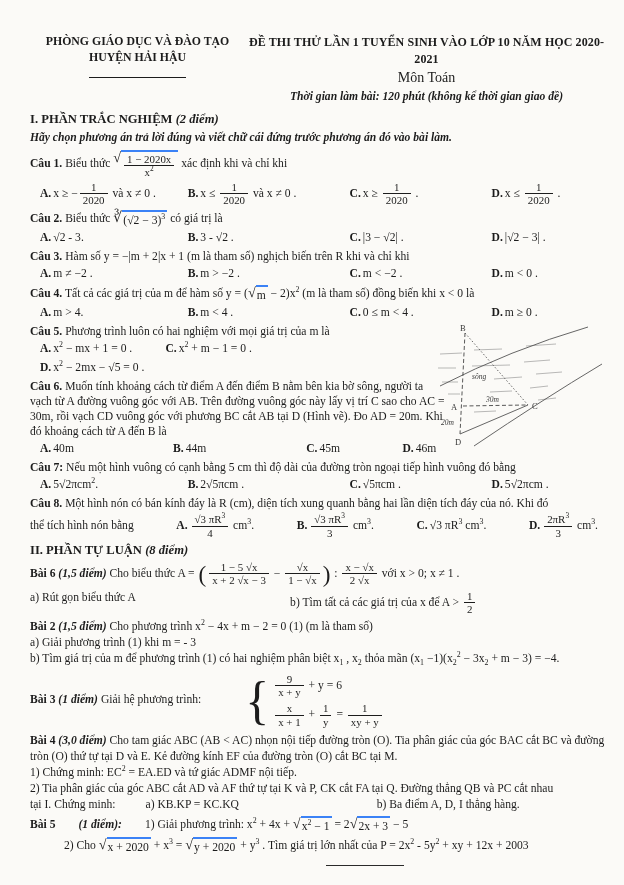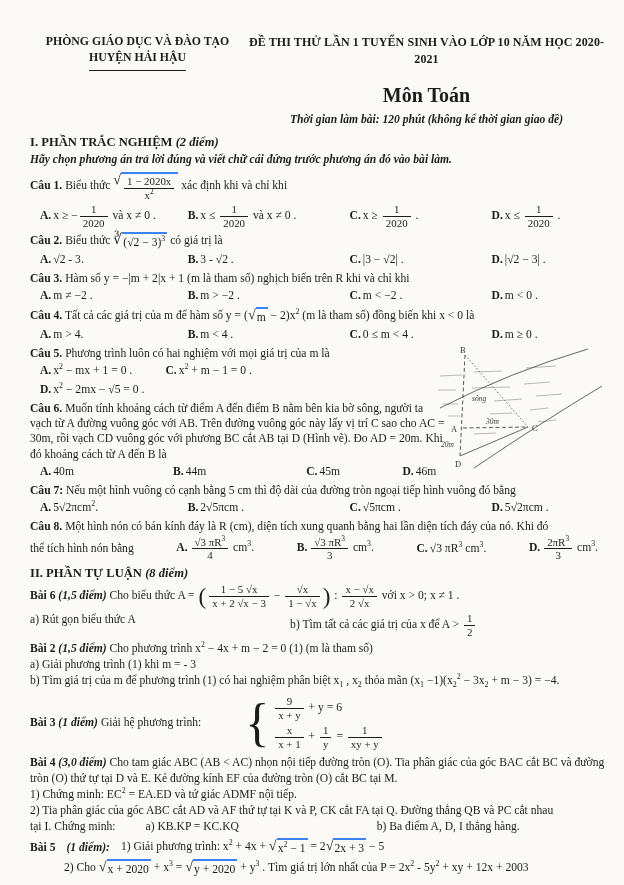--- a/index.html
+++ b/index.html
@@ -4,24 +4,24 @@
 <style>
   * { margin:0; padding:0; box-sizing:border-box; }
   html,body { width:624px; height:885px; }
   body { background:#fbfaf7; font-family:"Liberation Serif","DejaVu Serif",serif;
          color:#1c1c1c; font-size:11.6px; line-height:1.38; }
   .page { position:relative; width:624px; height:885px; padding:34px 16px 0 30px; overflow:hidden; }
 
   
   .hdr { display:flex; margin-bottom:6px; }
   .hdr-left { width:215px; text-align:center; font-weight:bold; font-size:11.8px; line-height:1.35; }
-  .hdr-left .u { display:inline-block; border-bottom:1.6px solid #1c1c1c; padding-bottom:4px; }
+  .hdr-left .u { display:inline-block; border-bottom:1.6px solid #1c1c1c; padding-bottom:11px; }
   .hdr-right { flex:1; text-align:center; }
   .hdr-title { font-weight:bold; font-size:12px; letter-spacing:.1px; }
-  .hdr-subject { font-weight:bold; font-size:20px; margin-top:15px; }
+  .hdr-subject { font-weight:normal; font-size:14px; margin-top:1px; }
   .hdr-time { font-weight:bold; font-style:italic; font-size:11.6px; margin-top:2px; }
 
   
   .sec-head { font-size:12.6px; margin:3px 0 1px 0; }
   .sec-head b { font-weight:bold; }
   .sec-head i { font-weight:bold; font-style:italic; }
   .instruction { font-weight:bold; font-style:italic; margin-bottom:4px; }
 
   
   .q { margin-bottom:3px; }
@@ -53,21 +53,21 @@
   
   .prob { margin-bottom:3px; }
   .plabel { font-weight:bold; }
   .ppts { font-weight:bold; font-style:italic; }
   .ab-row { display:grid; grid-template-columns:45% 55%; margin-top:3px; }
   .sys-row { display:flex; align-items:center; margin:2px 0 2px 0; }
   .sys { display:flex; align-items:center; margin-left:44px; }
   .brace { font-size:50px; font-weight:200; line-height:.9; transform:scaleY(1.05); margin-right:4px; }
   .eqs .eq { margin:3px 0; }
   .b4-row { display:grid; grid-template-columns:20% 40% 40%; }
-  .b5-line1 { display:flex; gap:11px; align-items:center; flex-wrap:nowrap; }
+  .b5-line1 { display:flex; gap:23px; align-items:center; flex-wrap:nowrap; }
   .b5-line2 { margin-left:34px; margin-top:2px; }
   .endrule { width:78px; border-top:1.7px solid #2a2a2a; margin:9px auto 0 296px; }
 
   
   .fig { position:absolute; top:0; right:2px; width:168px; height:124px; }
   .fig .ln   { fill:none; stroke:#555; stroke-width:.9; }
   .fig .dash { stroke:#444; stroke-width:.9; stroke-dasharray:4 2.5; }
   .fig .dot  { stroke:#555; stroke-width:.9; stroke-dasharray:1.5 2; }
   .fig .rip  { stroke:#8a8a8a; stroke-width:.8; opacity:.75; }
   .fig text  { font-size:8.5px; fill:#3a3a3a; font-family:"Liberation Serif",serif; }

